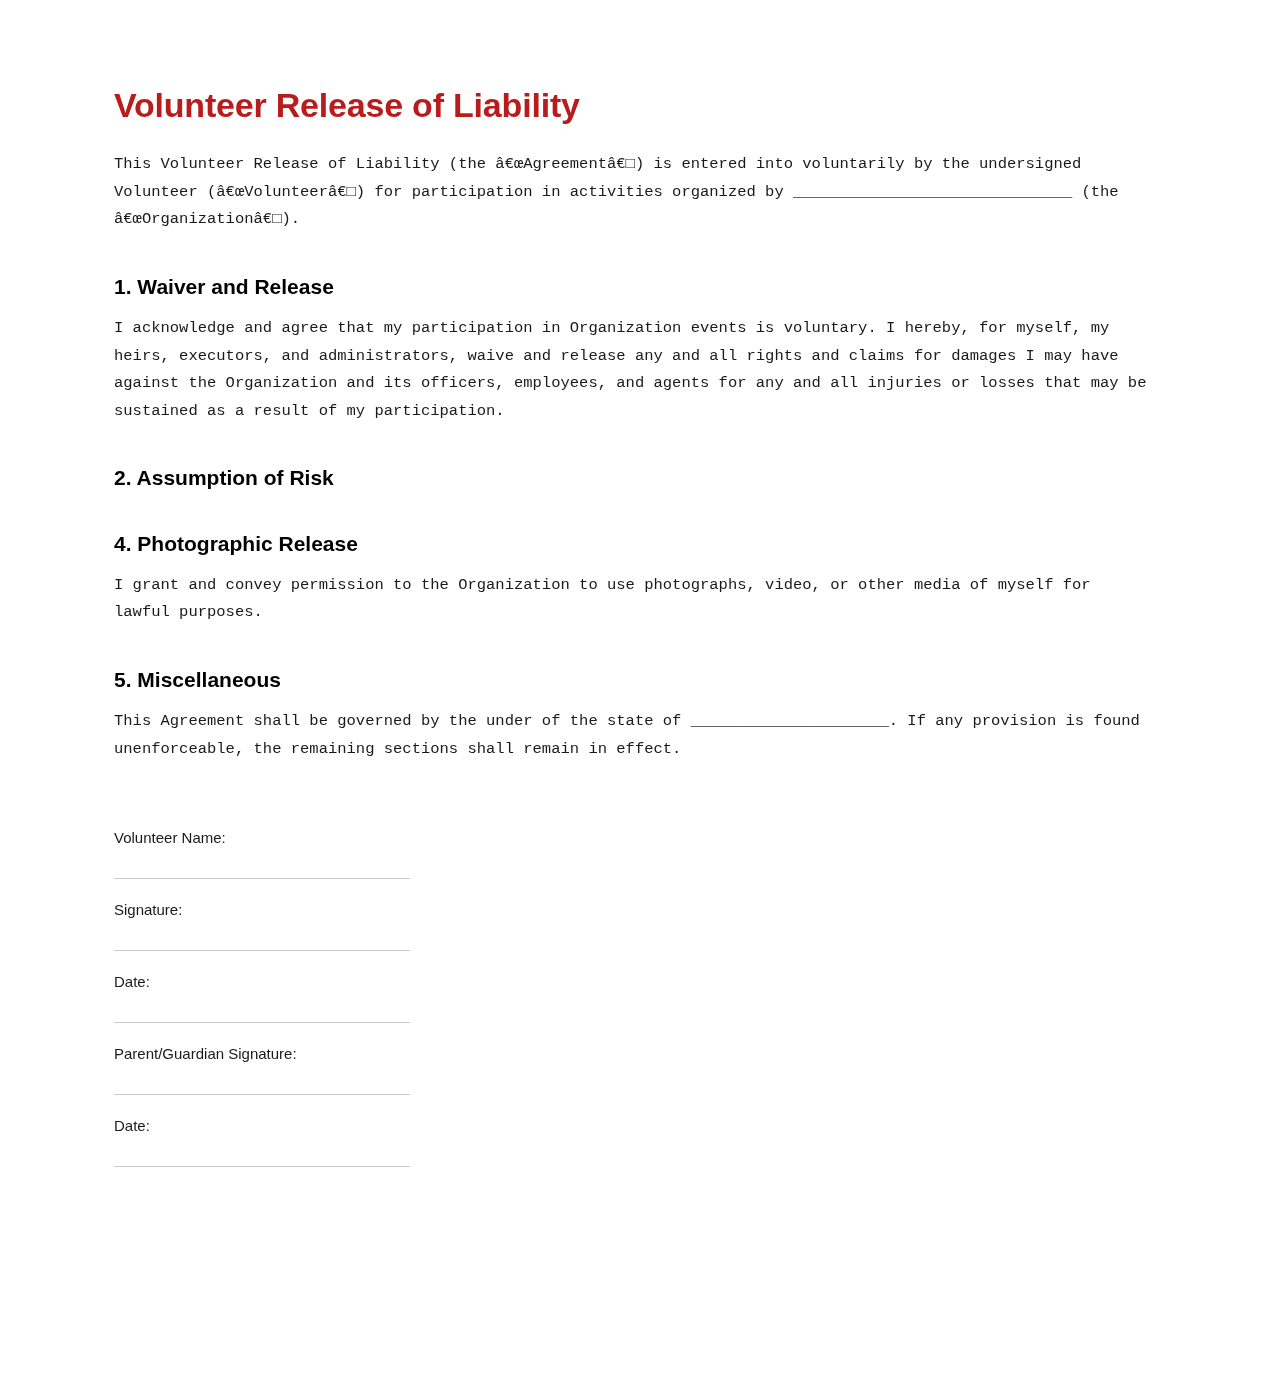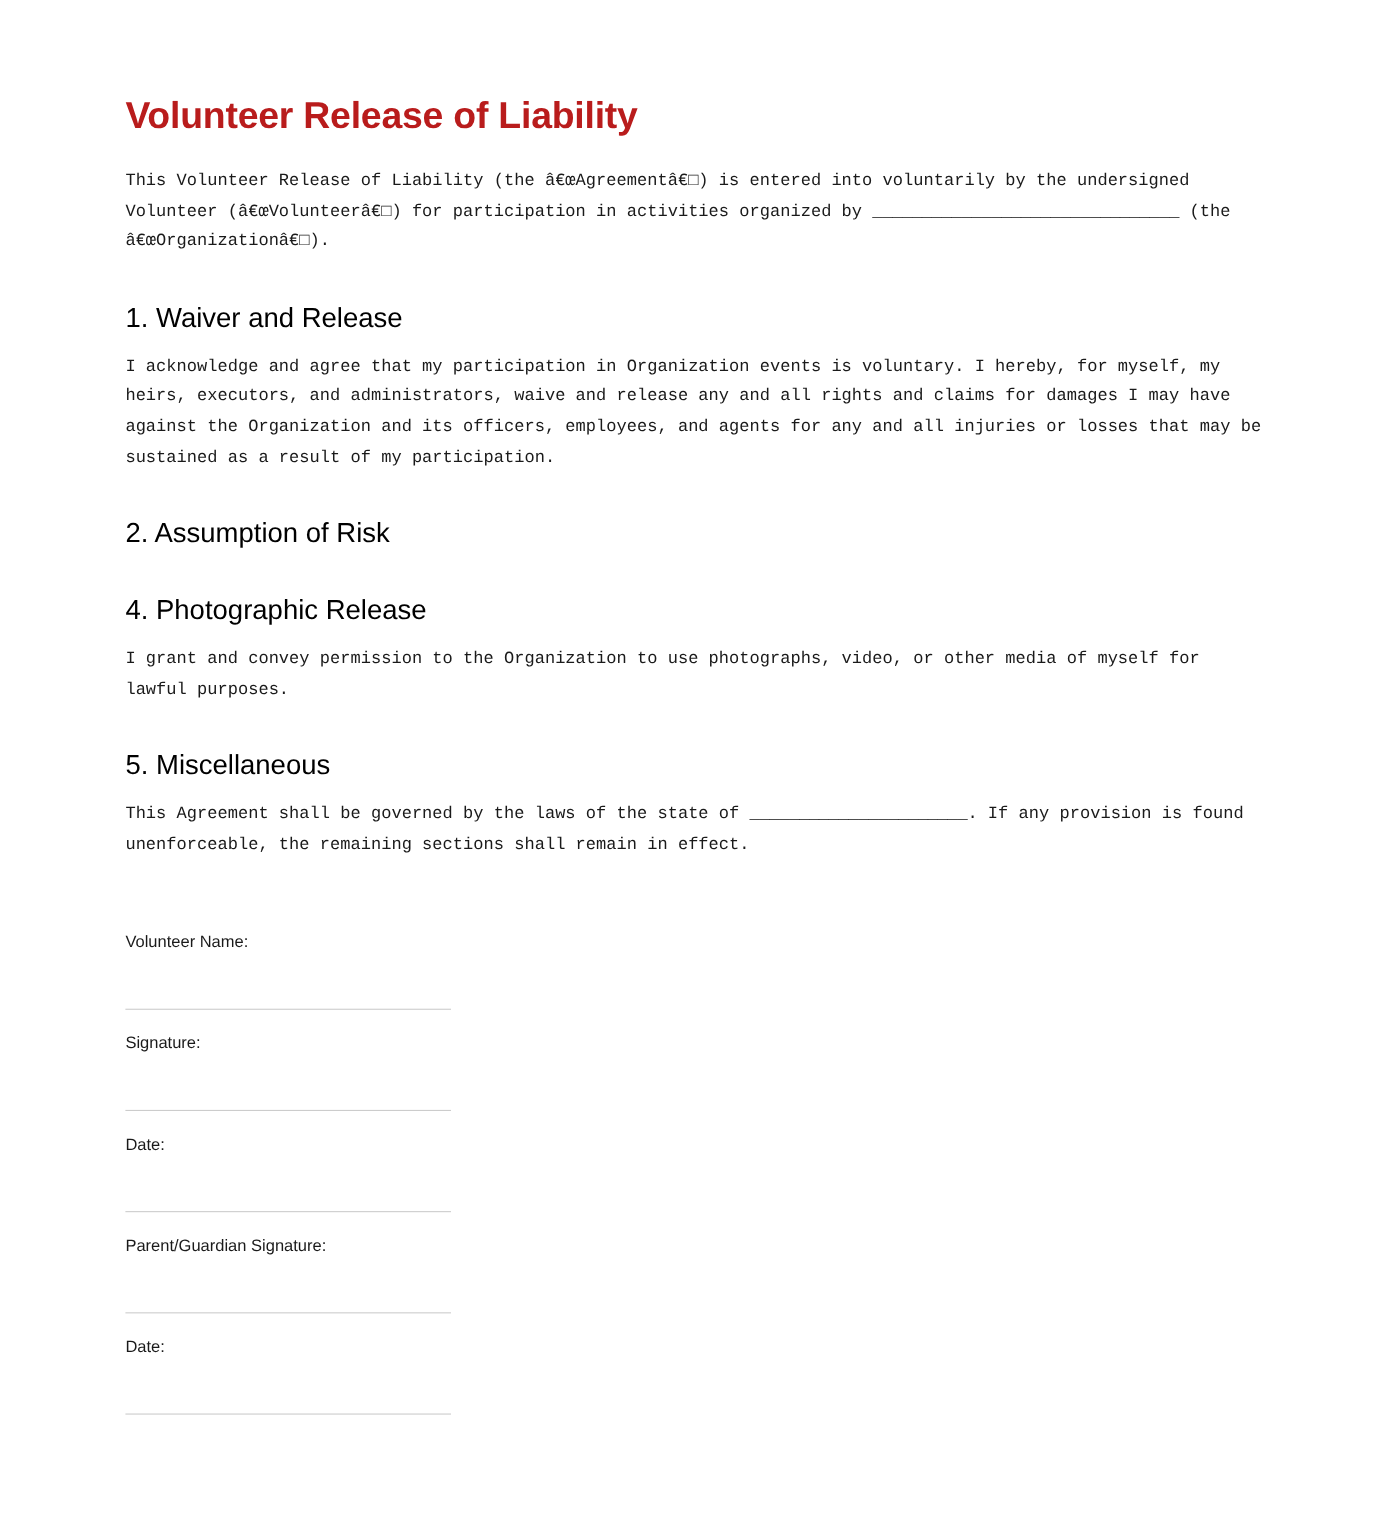--- a/index.html
+++ b/index.html
@@ -33,40 +33,40 @@
     margin: 0 0 0 0;
     color: #1a1a1a;
     max-width: 1035px;
     text-align: left;
     font-family: Liberation Mono, monospace;
   }
   .section {
     margin-top: 40px;
   }
   .section-heading {
-    font-size: 25px;
-    font-weight: normal;
+    font-size: 21px;
+    font-weight: bold;
     margin: 0 0 16px 0;
     line-height: 1.2;
     color: #000;
   }
   .intro {
     margin-bottom: 4px;
   }
   .blank {
     letter-spacing: -0.3px;
     white-space: pre;
   }
   .sig-block {
     margin-top: 64px;
   }
   .sig-row {
     width: 296px;
     border-bottom: 1px solid #cccccc;
-    padding-bottom: 50px;
+    padding-bottom: 30px;
     margin-bottom: 20px;
   }
   .sig-row.gap-before {
     margin-top: 34px;
   }
   .sig-label {
     font-size: 15px;
     line-height: 1.4;
     color: #1a1a1a;
     white-space: nowrap;
@@ -93,21 +93,21 @@
   <div class="section">
   </div>
 
   <div class="section">
     <h2 class="section-heading">4. Photographic Release</h2>
     <p class="para">I grant and convey permission to the Organization to use photographs, video, or other media of myself for lawful purposes.</p>
   </div>
 
   <div class="section">
     <h2 class="section-heading">5. Miscellaneous</h2>
-    <p class="para"><span>This Agreement shall be governed by the laws of the state of </span><span class="blank">______________________</span><span>. If any provision is found unenforceable, the remaining sections shall remain in effect.</span></p>
+    <p class="para"><span>This Agreement shall be governed by the under of the state of </span><span class="blank">______________________</span><span>. If any provision is found unenforceable, the remaining sections shall remain in effect.</span></p>
   </div>
 
   <div class="sig-block">
 
     <div class="sig-row">
       <div class="sig-label">Volunteer Name:</div>
     </div>
 
     <div class="sig-row">
       <div class="sig-label">Signature:</div>

